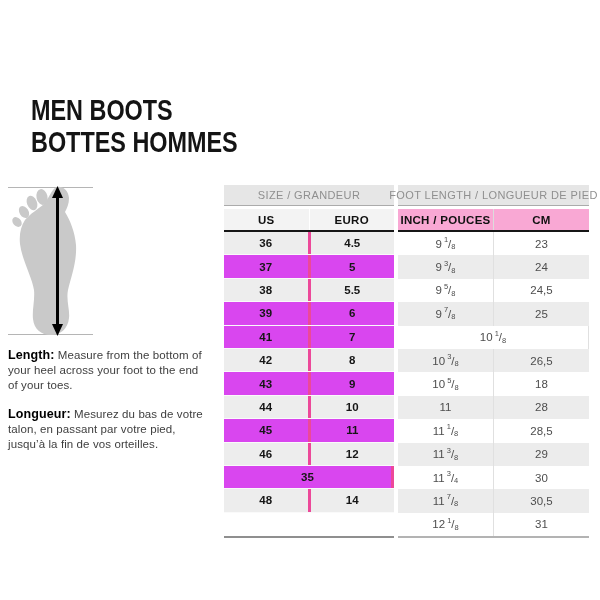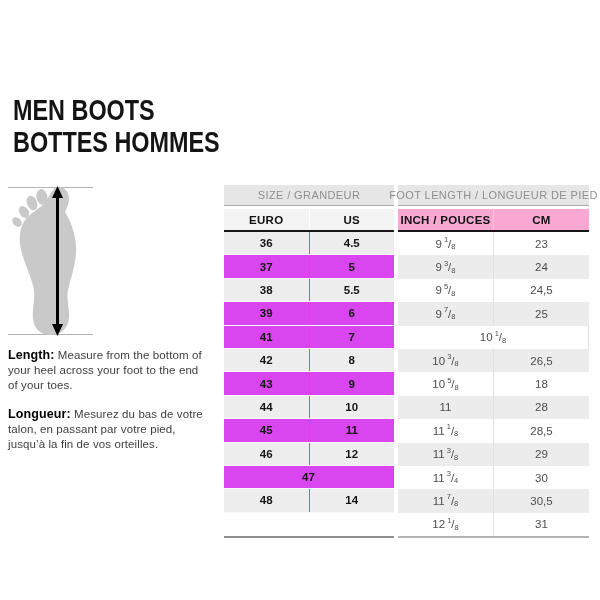--- a/index.html
+++ b/index.html
@@ -4,21 +4,21 @@
 <style>
   * { box-sizing: border-box; margin: 0; padding: 0; }
   html, body { width: 600px; height: 600px; background: #ffffff; }
   body {
     position: relative;
     font-family: "Liberation Sans", sans-serif;
     overflow: hidden;
   }
 
   
-  .title-block { position: absolute; left: 13px; top: 94px; }
+  .title-block { position: absolute; left: 31px; top: 94px; }
   .title-line {
     display: block;
     font-weight: bold;
     font-size: 30px;
     line-height: 32px;
     color: #141414;
     white-space: nowrap;
     transform: scaleX(0.78);
     transform-origin: 0 0;
     letter-spacing: 0px;
@@ -80,21 +80,21 @@
 
   .tbody { display: flex; flex-direction: column; }
   .trow { display: flex; height: 23.4px; }
   .trow .cell {
     flex: 1;
     display: flex; align-items: center; justify-content: center;
     font-size: 11.5px;
   }
   .section-left .trow { border-bottom: 1px solid #fafafa; }
   .section-left .trow .cell { font-weight: bold; color: #161616; }
-  .section-left .trow .cell:first-child { border-right: 1px solid #ec4899; text-align: center; }
+  .section-left .trow .cell:first-child { border-right: 3px solid #ec4899; text-align: center; }
   .section-left .trow.alt0 .cell { background: #ededed; }
   .section-left .trow.alt1 .cell { background: #d946ef; }
 
   .section-right .trow .cell { color: #4d4d4d; }
   .section-right .trow .cell:first-child { border-right: 1px solid #e0e0e0; }
   .section-right .trow.alt0 { background: #ffffff; }
   .section-right .trow.alt1 { background: #ececec; }
 
   .sup { font-size: 7.5px; position: relative; top: -4px; margin-left: 2px; }
   .sub { font-size: 7.5px; position: relative; top: 3px; }
@@ -144,22 +144,22 @@
 <div class="instructions">
   <p><b>Length:</b> <span>Measure from the bottom of your heel across your foot to the end of your toes.</span></p>
   <p><b>Longueur:</b> <span>Mesurez du bas de votre talon, en passant par votre pied, jusqu’à la fin de vos orteilles.</span></p>
 </div>
 
 <div class="size-table">
 
   <div class="section section-left">
     <div class="ghead">SIZE / GRANDEUR</div>
     <div class="chead">
+      <div class="cell">US</div>
       <div class="cell">EURO</div>
-      <div class="cell">US</div>
     </div>
     <div class="tbody">
         <div class="trow alt0">
           <div class="cell">36</div>
           <div class="cell">4.5</div>
         </div>
         <div class="trow alt1">
           <div class="cell">37</div>
           <div class="cell">5</div>
         </div>
@@ -189,21 +189,21 @@
         </div>
         <div class="trow alt1">
           <div class="cell">45</div>
           <div class="cell">11</div>
         </div>
         <div class="trow alt0">
           <div class="cell">46</div>
           <div class="cell">12</div>
         </div>
         <div class="trow alt1">
-          <div class="cell">47</div>
+          <div class="cell">35</div>
         </div>
         <div class="trow alt0">
           <div class="cell">48</div>
           <div class="cell">14</div>
         </div>
       </div>
   </div>
 
   <div class="section section-right">
     <div class="ghead">FOOT LENGTH / LONGUEUR DE PIED</div>

